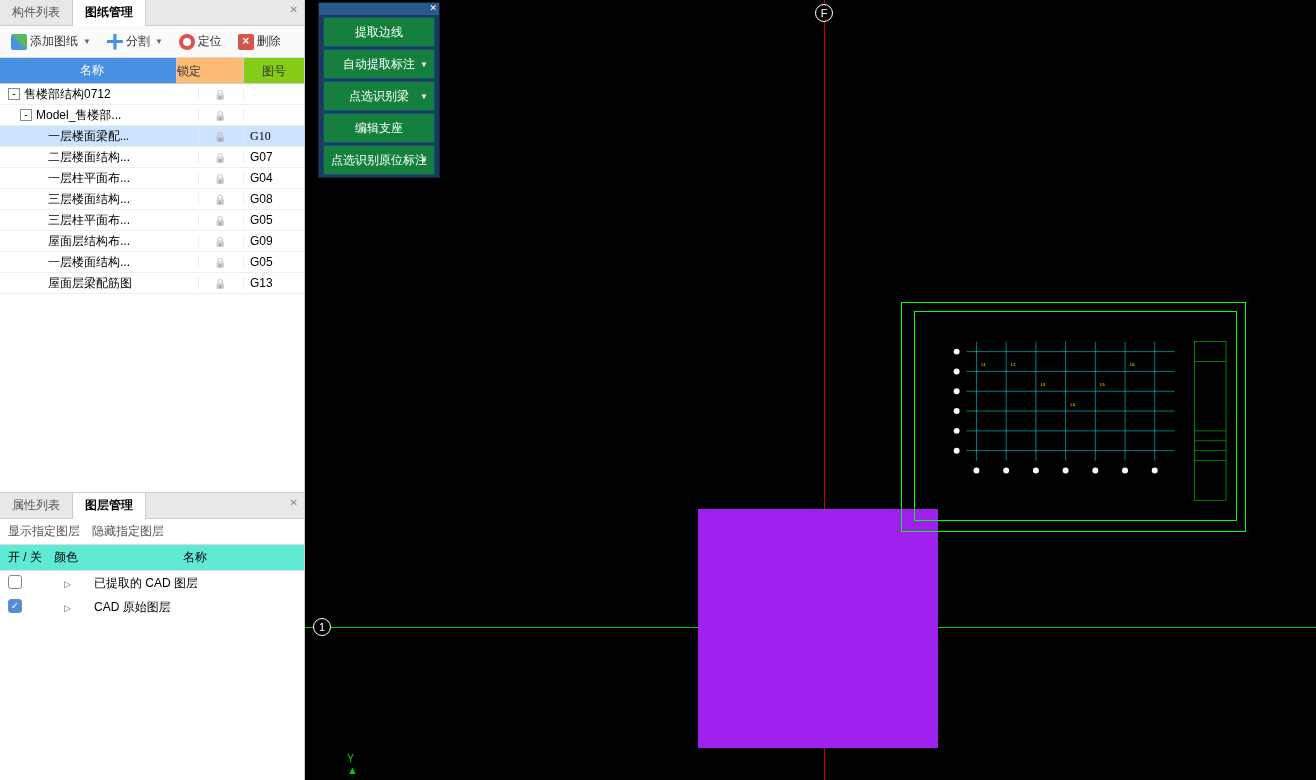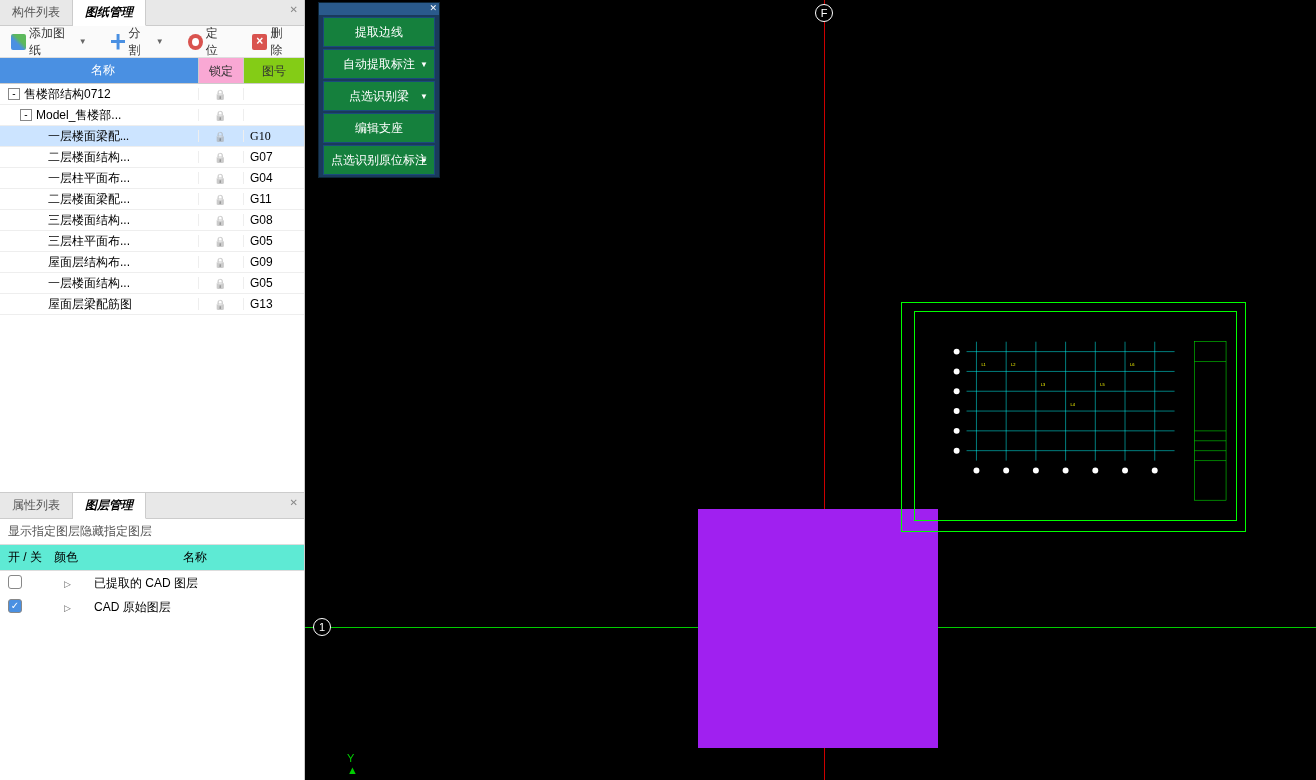--- a/index.html
+++ b/index.html
@@ -3,46 +3,46 @@
 <meta charset="utf-8">
 <style>
 * { box-sizing: border-box; margin: 0; padding: 0; }
 body { font-family: "Microsoft YaHei", sans-serif; font-size: 12px; background: #f0f0f0; overflow: hidden; width: 1316px; height: 780px; }
 .app { display: flex; width: 100%; height: 100%; }
 .left-panel { width: 305px; background: #fff; display: flex; flex-direction: column; border-right: 1px solid #ccc; }
 .panel-top { flex: 0 0 auto; background: #fff; border-bottom: 1px solid #ccc; height: 493px; overflow: hidden; }
 .panel-bottom { flex: 1; background: #fff; }
 .tabs { display: flex; background: #e8e8e8; border-bottom: 1px solid #ccc; height: 26px; position: relative; }
 .tab { padding: 4px 12px; cursor: pointer; color: #555; border-right: 1px solid #ccc; }
-.tab.active { background: #fff; color: #000; font-weight: bold; border-bottom: 1px solid #fff; margin-bottom: -1px; font-style: italic; }
+.tab.active { background: #fff; color: #000; font-weight: bold; border-bottom: 1px solid #fff; margin-bottom: -1px; }
 .panel-close { position: absolute; right: 2px; top: 4px; font-size: 10px; color: #888; cursor: pointer; padding: 0 4px; }
-.toolbar { display: flex; padding: 4px 6px; gap: 14px; background: #fafafa; border-bottom: 1px solid #ddd; align-items: center; height: 32px; }
+.toolbar { display: flex; padding: 4px 6px; gap: 6px; background: #fafafa; border-bottom: 1px solid #ddd; align-items: center; height: 32px; }
 .tool-btn { display: inline-flex; align-items: center; gap: 3px; padding: 3px 5px; cursor: pointer; color: #333; font-size: 12px; }
 .tool-icon { width: 16px; height: 16px; display: inline-block; }
 .icon-add { background: linear-gradient(45deg, #4a90e2 40%, #5cb85c 60%); border-radius: 2px; }
 .icon-split { background: #4a90e2; clip-path: polygon(0 40%, 40% 40%, 40% 0, 60% 0, 60% 40%, 100% 40%, 100% 60%, 60% 60%, 60% 100%, 40% 100%, 40% 60%, 0 60%); }
 .icon-locate { background: #d9534f; border-radius: 50%; position: relative; }
 .icon-locate::after { content: ""; position: absolute; inset: 4px; background: #fff; border-radius: 50%; }
 .icon-delete { background: #d9534f; border-radius: 2px; position: relative; }
 .icon-delete::after { content: "×"; color: #fff; position: absolute; inset: 0; text-align: center; line-height: 14px; font-weight: bold; }
 .caret { font-size: 8px; color: #666; margin-left: 2px; }
 .grid-header { display: flex; background: #4a90e2; color: #fff; height: 26px; align-items: center; border-bottom: 1px solid #ccc; }
 .col-name { flex: 1; padding-left: 8px; text-align: center; }
-.col-lock { width: 46px; text-align: center; background: #f9a8d4; color: #333; align-self: stretch; line-height: 26px; border-left: 1px solid #ccc; border-right: 1px solid #ccc; }
+.col-lock { width: 68px; background: #fdba74; color: #333; align-self: stretch; line-height: 26px; border-left: 1px solid #ccc; border-right: 1px solid #ccc; }
 .col-num { width: 60px; text-align: center; background: #84cc16; color: #333; align-self: stretch; line-height: 26px; }
 .tree-row { display: flex; height: 21px; align-items: center; border-bottom: 1px solid #eee; cursor: pointer; }
 .tree-row.selected { background: #cce4ff; font-family: Liberation Serif, serif; }
 .tree-cell-name { flex: 1; padding-left: 4px; display: flex; align-items: center; overflow: hidden; white-space: nowrap; }
 .tree-cell-lock { width: 46px; text-align: center; color: #888; border-left: 1px solid #eee; border-right: 1px solid #eee; font-size: 11px; }
 .tree-cell-num { width: 60px; padding-left: 6px; }
 .tree-toggle { width: 12px; height: 12px; border: 1px solid #888; text-align: center; line-height: 10px; font-size: 10px; margin-right: 4px; cursor: pointer; flex-shrink: 0; }
 .indent-0 { padding-left: 4px; }
 .indent-1 .tree-cell-name { padding-left: 20px; }
 .indent-2 .tree-cell-name { padding-left: 48px; }
-.subtabs { display: flex; padding: 4px 8px; gap: 0; font-family: Liberation Mono, monospace; }
+.subtabs { display: flex; padding: 4px 8px; gap: 12px; font-family: Liberation Mono, monospace; }
 .subtab { color: #555; cursor: pointer; }
 .layer-header { display: flex; padding: 4px 8px; background: #5eead4; border-top: 1px solid #ddd; border-bottom: 1px solid #ddd; }
 .layer-col-onoff { width: 46px; }
 .layer-col-color { width: 40px; }
 .layer-col-name { flex: 1; text-align: center; }
 .layer-row { display: flex; padding: 4px 8px; align-items: center; height: 24px; }
 .checkbox { width: 14px; height: 14px; border: 1px solid #888; border-radius: 3px; display: inline-block; }
 .checkbox.checked { background: #4a90e2; position: relative; }
 .checkbox.checked::after { content: "✓"; color: #fff; font-size: 10px; position: absolute; inset: 0; text-align: center; line-height: 12px; }
 .expand-tri { font-size: 9px; color: #666; margin: 0 10px; }
@@ -130,27 +130,20 @@
           </div>
           <div class="tree-row indent-2">
             <div class="tree-cell-name">
               <span>一层柱平面布...</span>
             </div>
             <div class="tree-cell-lock"><span class="lock-icon"></span></div>
             <div class="tree-cell-num">G04</div>
           </div>
           <div class="tree-row indent-2">
             <div class="tree-cell-name">
-              <span>二层楼面梁配...</span>
-            </div>
-            <div class="tree-cell-lock"><span class="lock-icon"></span></div>
-            <div class="tree-cell-num">G11</div>
-          </div>
-          <div class="tree-row indent-2">
-            <div class="tree-cell-name">
               <span>三层楼面结构...</span>
             </div>
             <div class="tree-cell-lock"><span class="lock-icon"></span></div>
             <div class="tree-cell-num">G08</div>
           </div>
           <div class="tree-row indent-2">
             <div class="tree-cell-name">
               <span>三层柱平面布...</span>
             </div>
             <div class="tree-cell-lock"><span class="lock-icon"></span></div>

